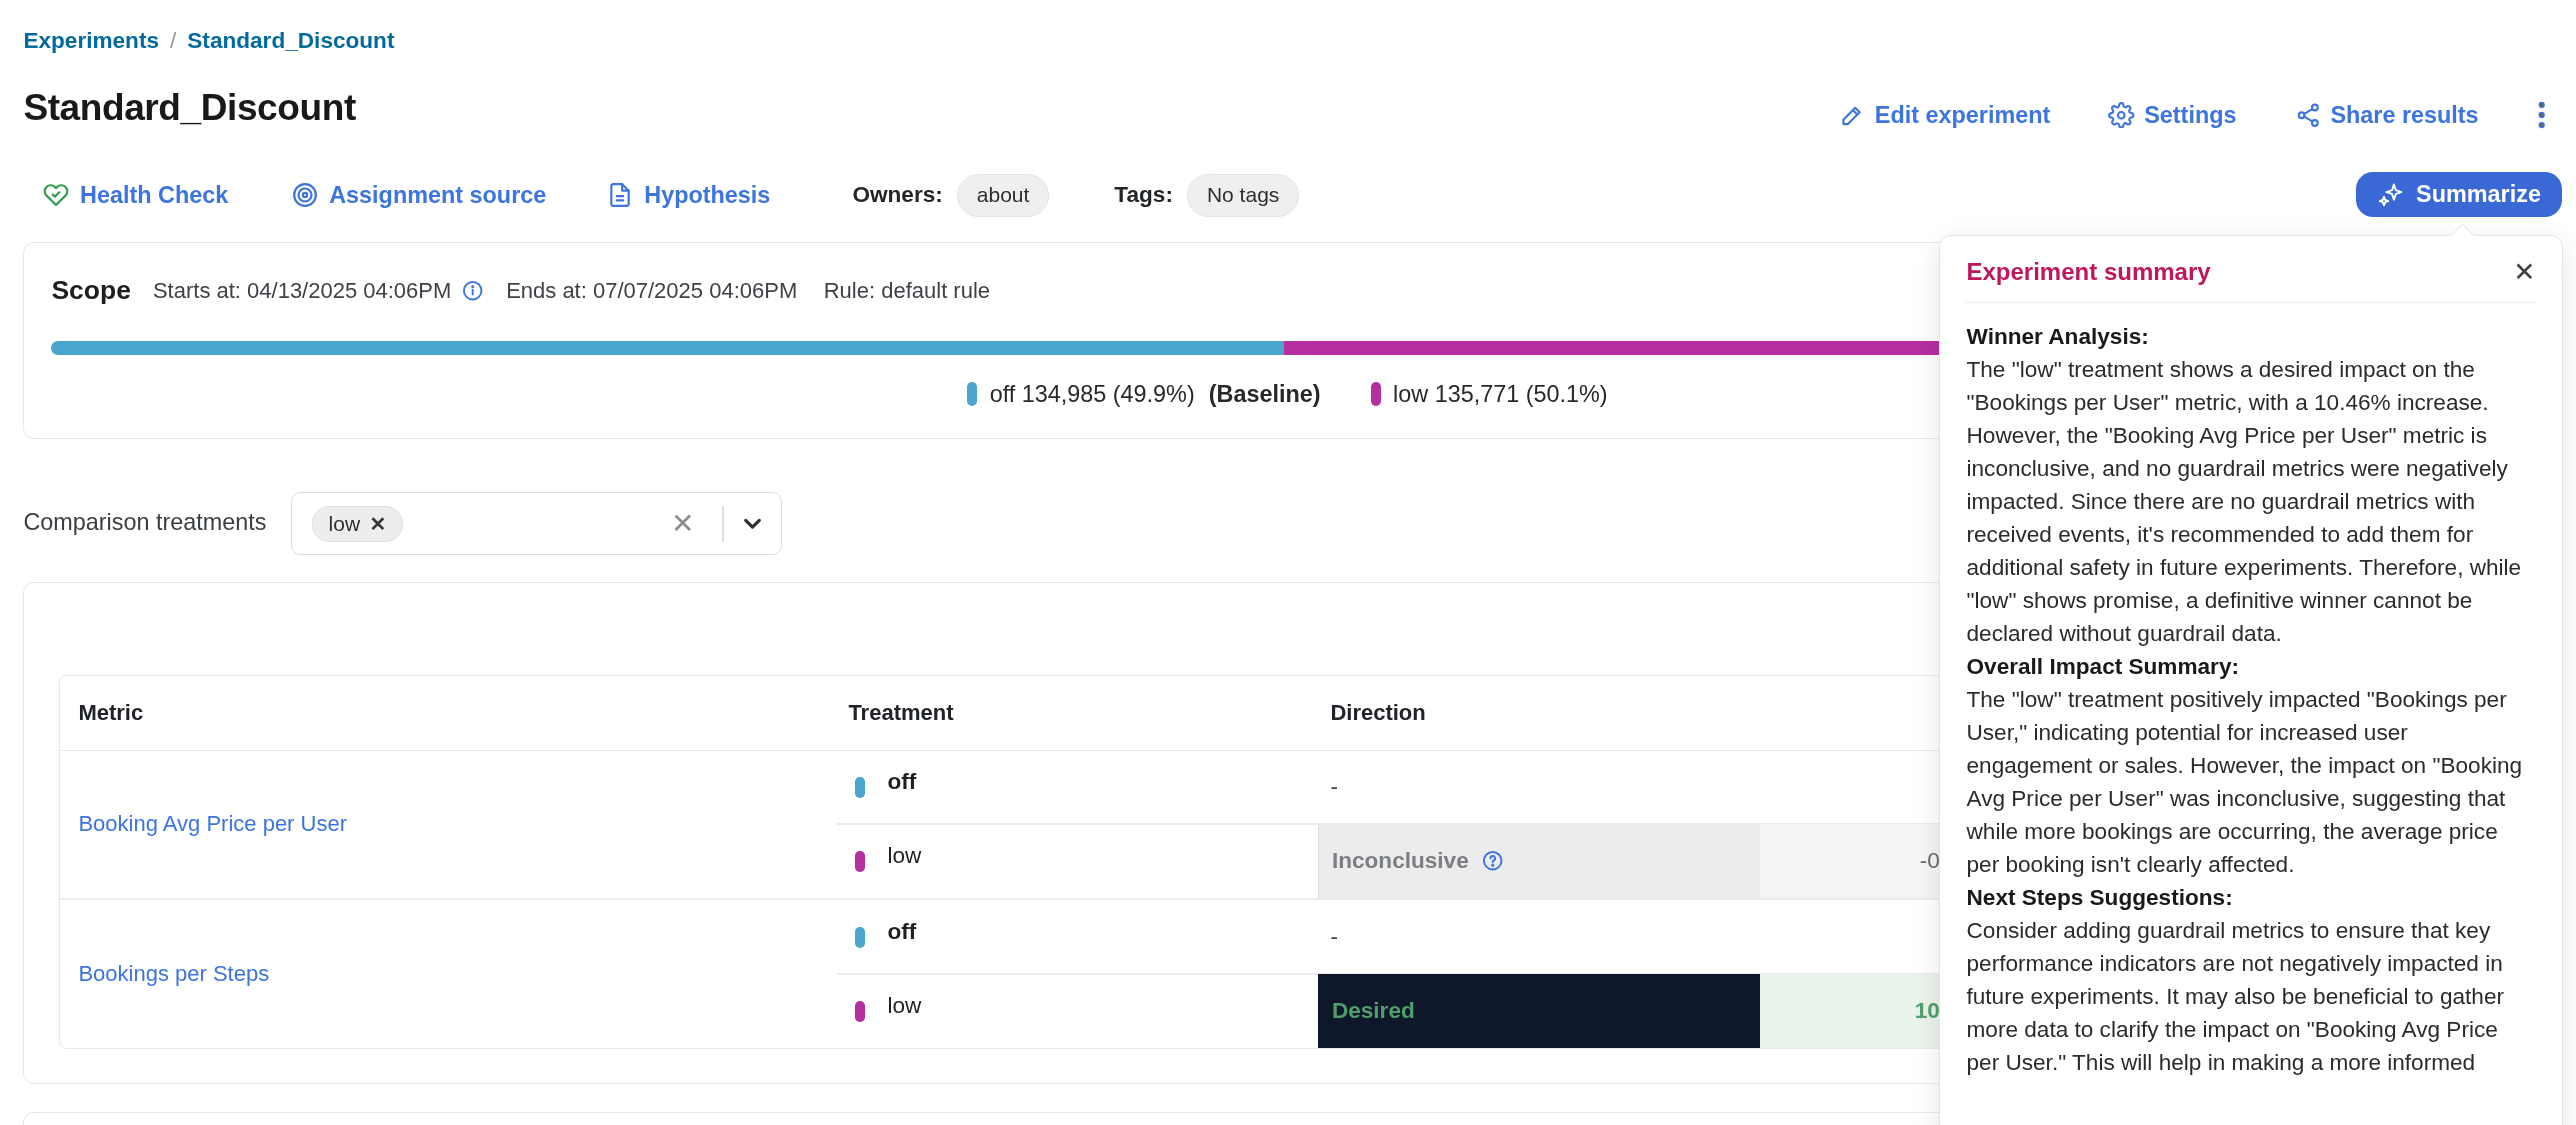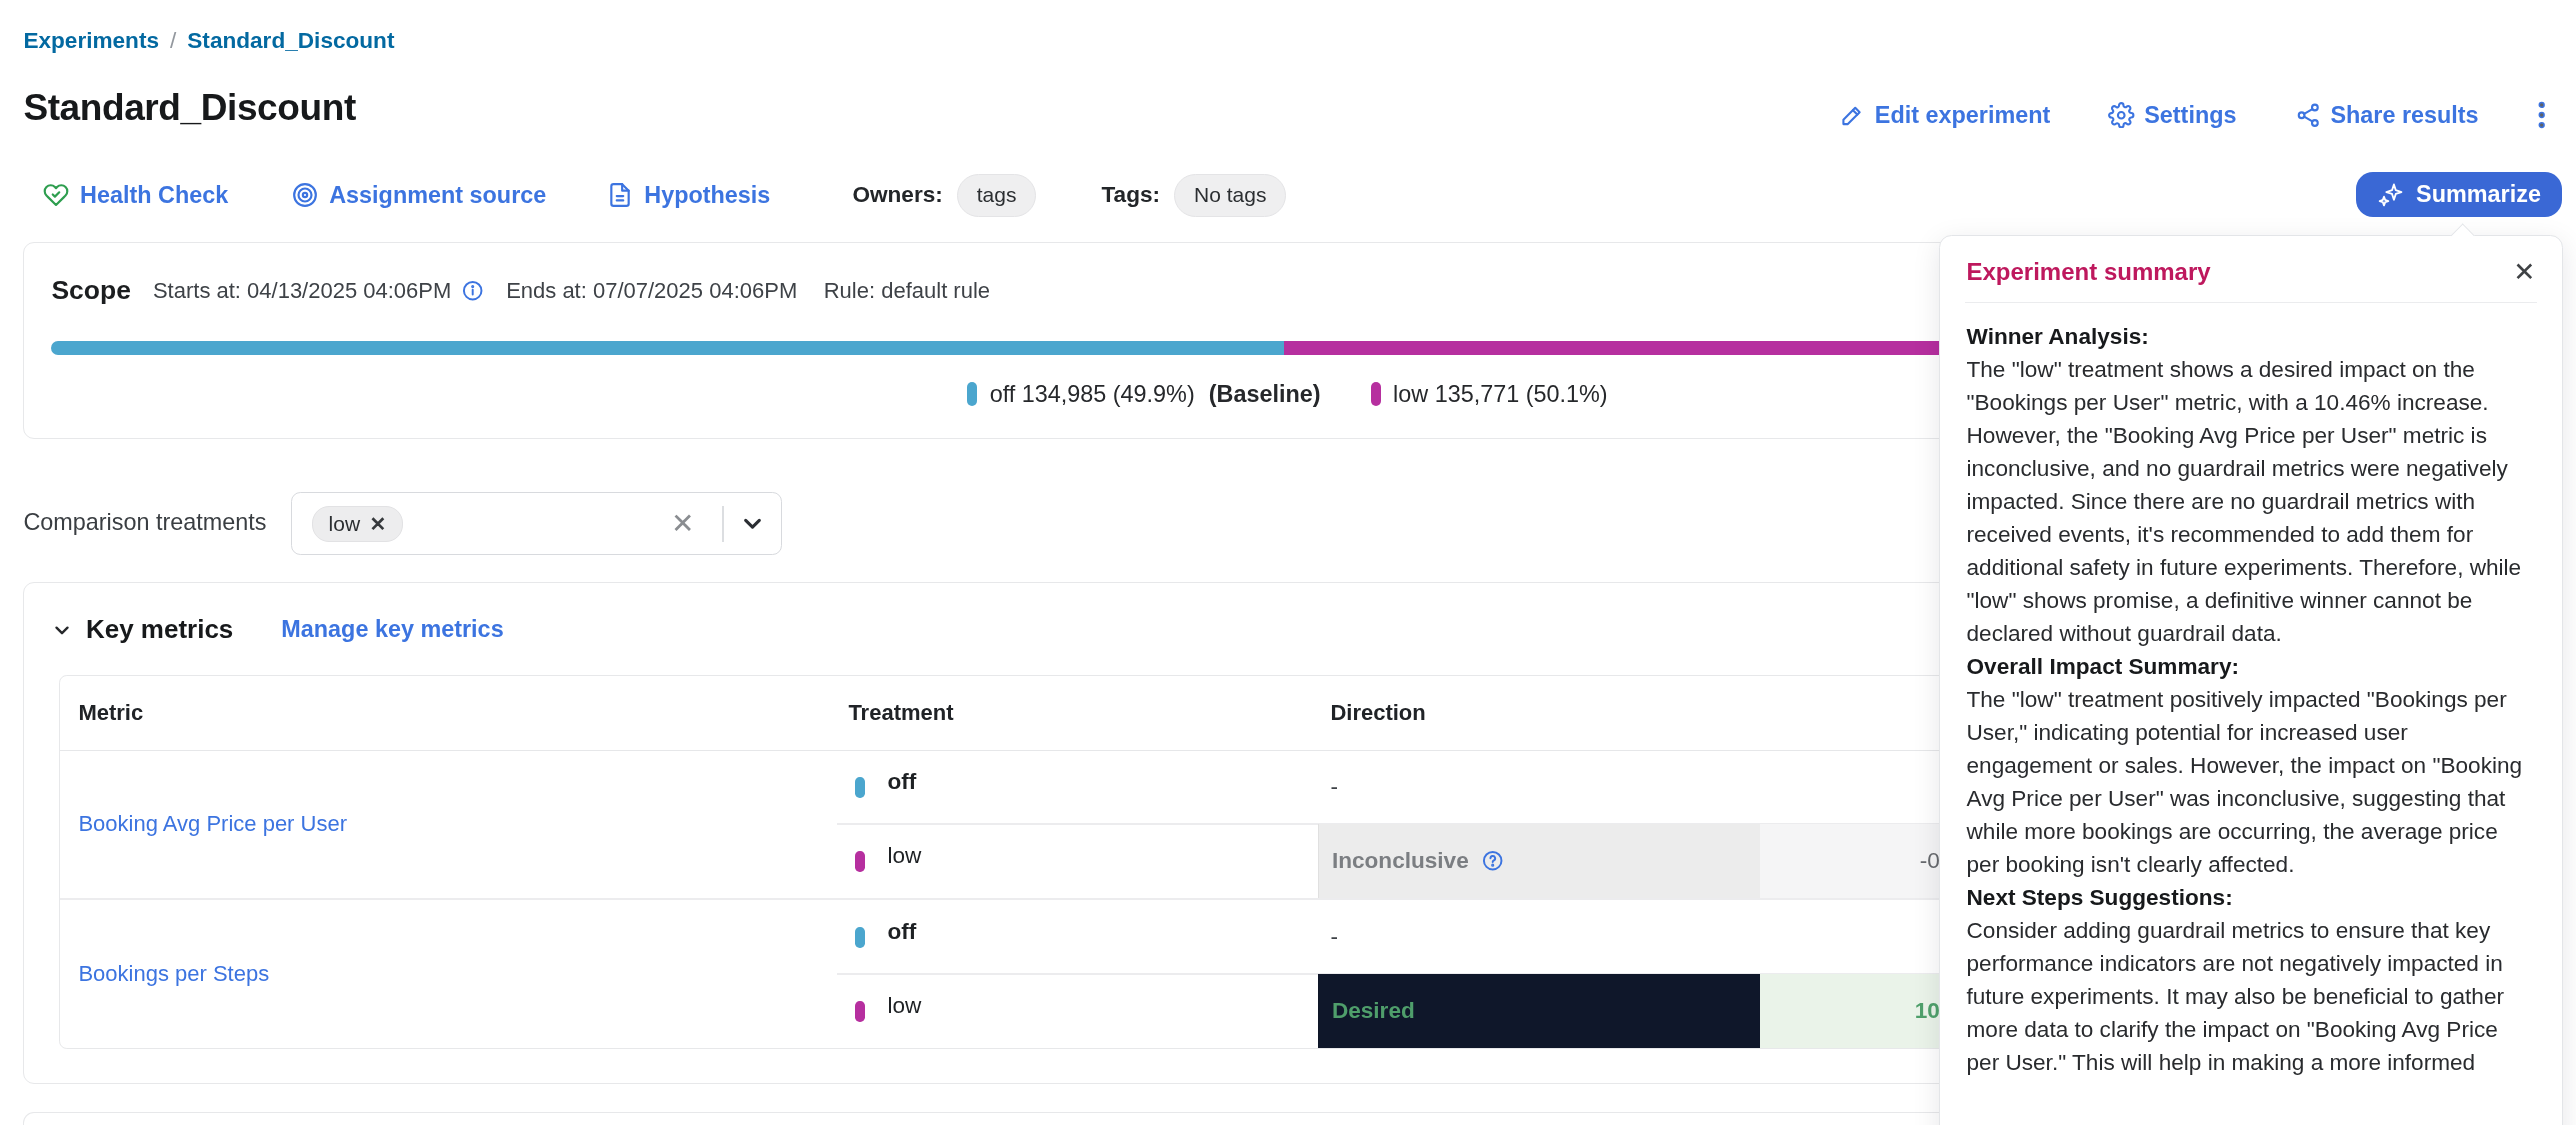--- a/index.html
+++ b/index.html
@@ -180,21 +180,21 @@
     <span>
       <svg viewBox="0 0 24 24" class="icon-blue">
           <path d="M14 2H6a2 2 0 0 0-2 2v16a2 2 0 0 0 2 2h12a2 2 0 0 0 2-2V8z"></path>
           <path d="M14 2v6h6"></path>
           <path d="M9 13h6M9 17h6"></path>
         </svg>
     </span>
     <span>Hypothesis</span>
   </div>
   <span class="meta-label" style="margin-left:82px;">Owners:</span>
-  <span class="pill" style="margin-left:14px;">tags</span>
+  <span class="pill" style="margin-left:14px;">about</span>
   <span class="meta-label" style="margin-left:65px;">Tags:</span>
   <span class="pill" style="margin-left:14px;">No tags</span>
 </div>
 
 <div class="abs btn-summarize">
   <span>
     <svg viewBox="0 0 24 24">
         <path d="M14.5 3l1.6 4.9L21 9.5l-4.9 1.6L14.5 16l-1.6-4.9L8 9.5l4.9-1.6L14.5 3z"></path>
         <path d="M6 13.5l1 2.7 2.7 1-2.7 1-1 2.7-1-2.7-2.7-1 2.7-1 1-2.7z"></path>
       </svg>
@@ -242,29 +242,20 @@
   <span class="sel-clear">✕</span>
   <span class="sel-divider"></span>
   <span class="sel-caret">
     <svg viewBox="0 0 24 24">
         <path d="M5 8.5l7 7 7-7"></path>
       </svg>
   </span>
 </div>
 
 <div class="abs card km-card">
-  <div class="abs km-header">
-    <span class="km-caret">
-      <svg viewBox="0 0 24 24">
-          <path d="M6 9.5l6 6 6-6"></path>
-        </svg>
-    </span>
-    <span class="km-title">Key metrics</span>
-    <span class="km-manage">Manage key metrics</span>
-  </div>
 
   <div class="abs km-table">
     <div class="abs tbl-head">
       <span class="th th-metric">Metric</span>
       <span class="th th-treatment">Treatment</span>
       <span class="th th-direction">Direction</span>
     </div>
 
     <div class="abs mgroup g1">
       <span class="metric-link">Booking Avg Price per User</span>

